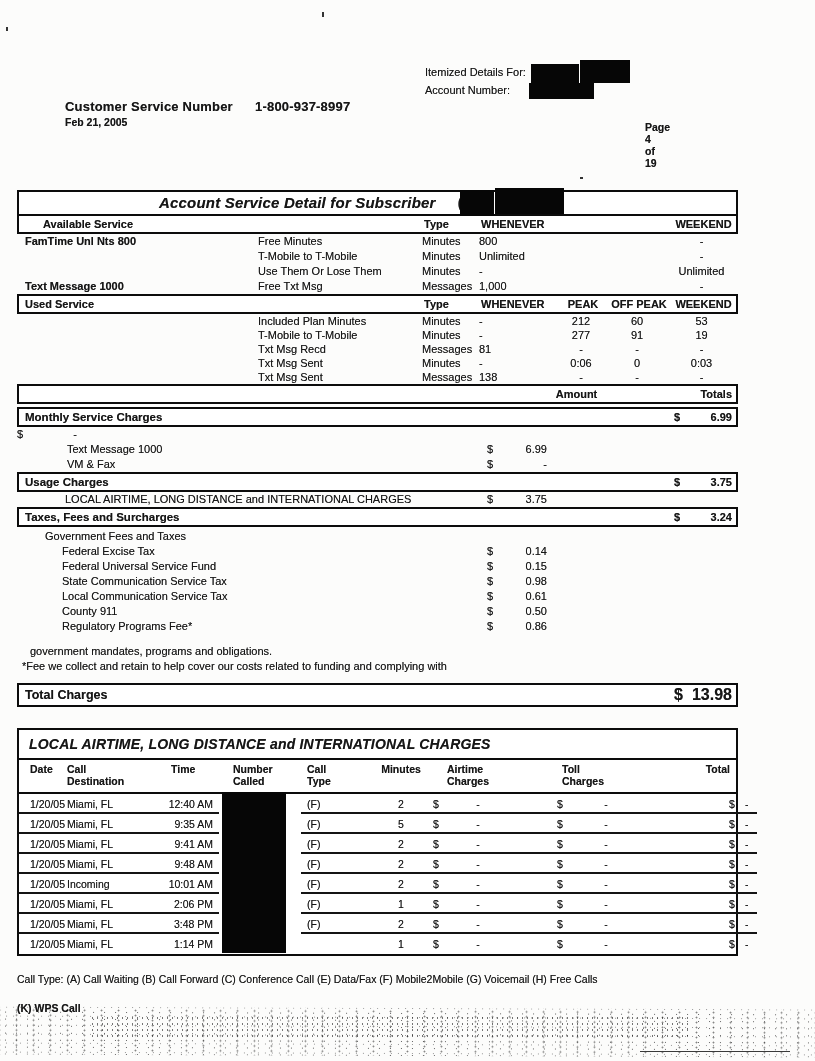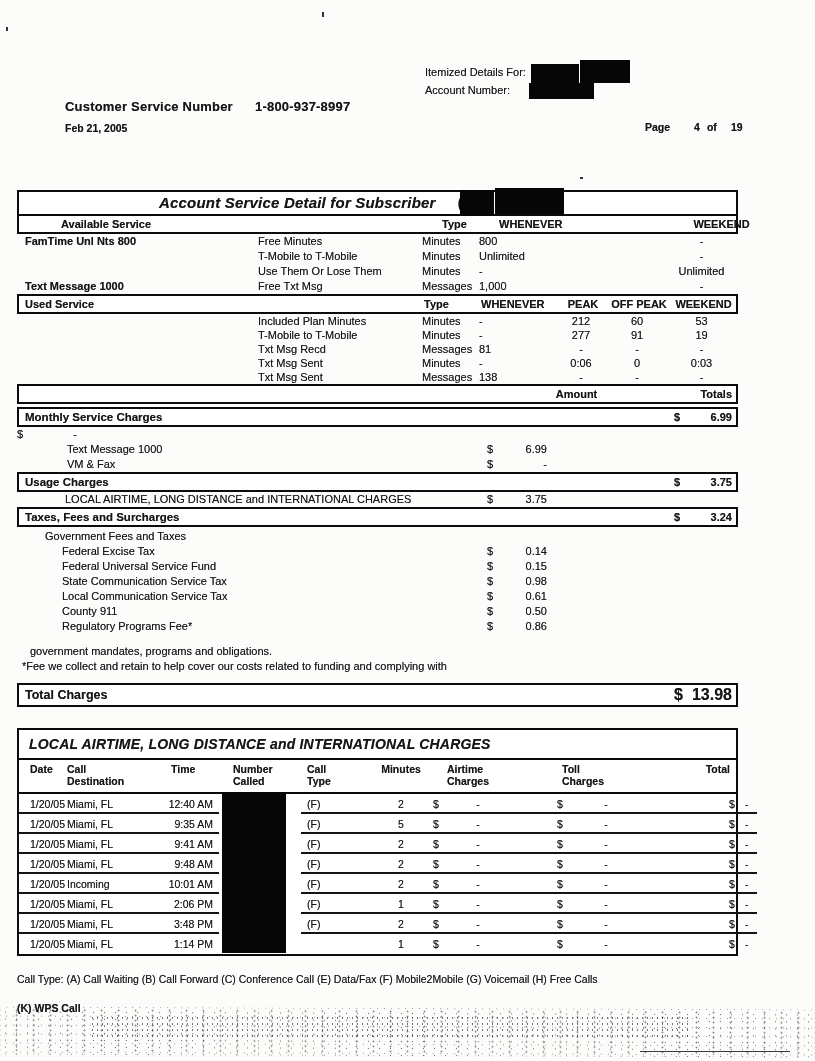--- a/index.html
+++ b/index.html
@@ -123,42 +123,42 @@
   <div class="speck" style="left:580px;top:177px;width:3px;height:2px;"></div>
 
   <div class="abs hdr-lbl" style="left:425px;top:66px;">Itemized Details For:</div>
   <div class="abs hdr-lbl" style="left:425px;top:84px;">Account Number:</div>
   <div class="redact" style="left:531px;top:64px;width:48px;height:21px;"></div>
   <div class="redact" style="left:580px;top:60px;width:50px;height:23px;"></div>
   <div class="redact" style="left:529px;top:83px;width:65px;height:16px;"></div>
 
   <div class="abs csn" style="left:65px;top:99px;">Customer Service Number</div>
   <div class="abs csn" style="left:255px;top:99px;">1-800-937-8997</div>
-  <div class="abs date" style="left:65px;top:122px;">Feb 21, 2005</div>
-
-  <div class="abs pageline" style="left:645px;top:121px;">
+  <div class="abs date" style="left:65px;top:116px;">Feb 21, 2005</div>
+
+  <div class="abs pageline" style="left:645px;top:121px;flex-direction:column;">
     <span>Page</span>
     <span style="width:24px;"></span>
     <span>4</span>
     <span style="width:7px;"></span>
     <span>of</span>
     <span style="width:14px;"></span>
     <span>19</span>
   </div>
 
   <div class="svc">
 
     <div class="bx">
       <div class="title-row">
         <span class="svc-title">Account Service Detail for Subscriber</span><span class="paren">(</span>
         <span class="redact r-t1"></span>
         <span class="redact r-t2"></span>
       </div>
       <div class="grid-row hdr">
-        <span class="g-svc" style="padding-left:24px;margin-left:18px;">Available Service</span>
+        <span class="g-svc" style="padding-left:24px;">Available Service</span>
         <span class="g-desc"></span>
         <span class="g-type">Type</span>
         <span class="g-when">WHENEVER</span>
         <span class="g-peak"></span>
         <span class="g-off"></span>
         <span class="g-wkd">WEEKEND</span>
       </div>
     </div>
 
     <div>

